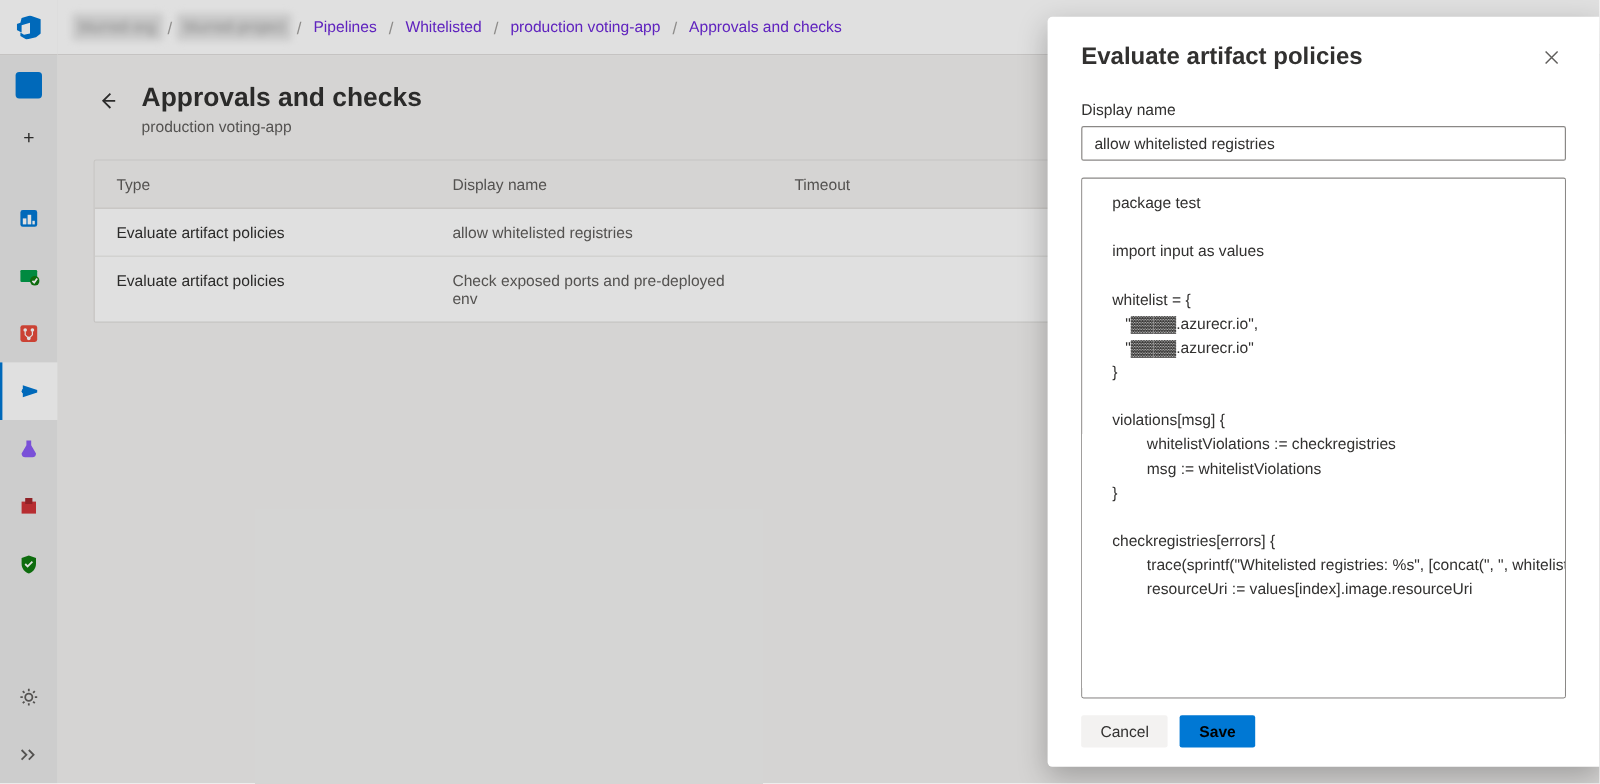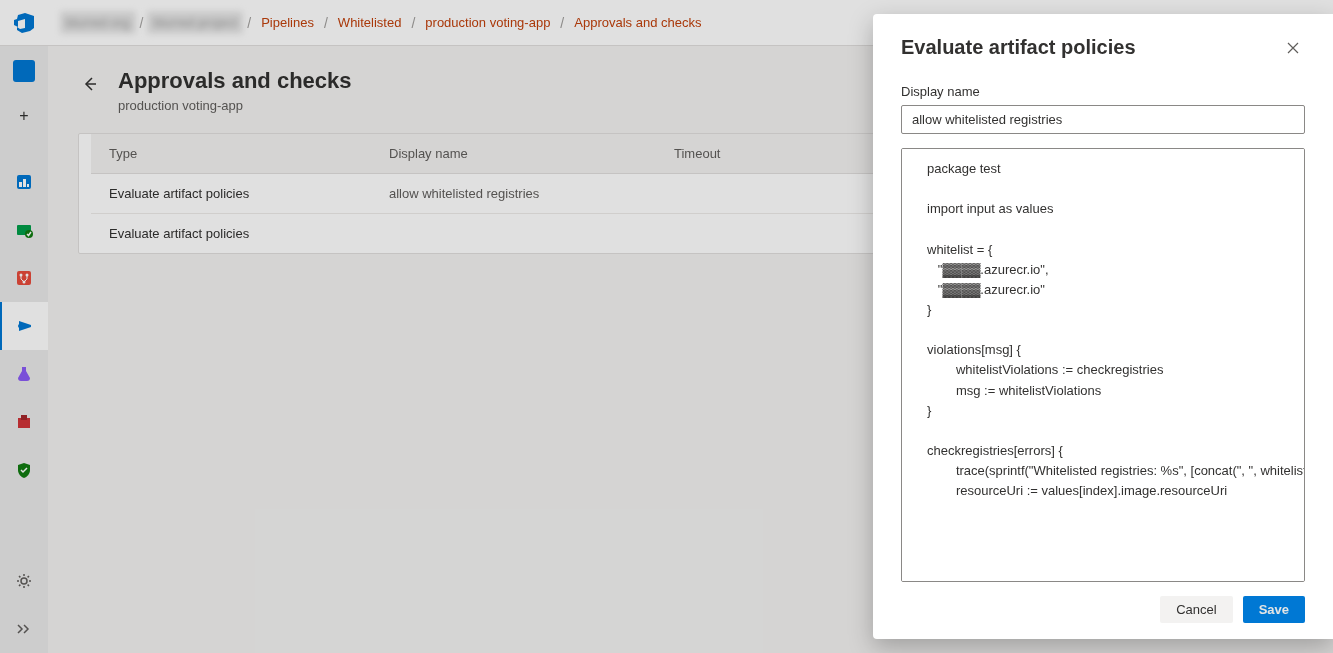--- a/index.html
+++ b/index.html
@@ -6,51 +6,51 @@
   html, body { margin: 0; padding: 0; font-family: "Segoe UI", -apple-system, sans-serif; font-size: 14px; color: #323130; background: #fff; width: 1333px; height: 653px; overflow: hidden; }
   .app { display: flex; width: 1333px; height: 653px; position: relative; }
   .leftnav { width: 48px; background: #eaeaea; display: flex; flex-direction: column; align-items: center; padding-top: 0; }
   .leftnav .logo { width: 48px; height: 46px; display: flex; align-items: center; justify-content: center; background: #fff; border-bottom: 1px solid #e1dfdd; }
   .leftnav .proj-badge { width: 22px; height: 22px; background: #0078d4; border-radius: 3px; margin-top: 14px; }
   .leftnav .nav-item { width: 48px; height: 48px; display: flex; align-items: center; justify-content: center; margin: 0; cursor: pointer; }
   .leftnav .nav-item.active { background: #fff; border-left: 2px solid #0078d4; }
   .leftnav .spacer { flex: 1; }
   .leftnav .plus { margin-top: 10px; font-size: 16px; color: #323130; }
   .topbar { position: absolute; left: 48px; top: 0; right: 0; height: 46px; background: #fff; border-bottom: 1px solid #e1dfdd; display: flex; align-items: center; padding: 0 12px; gap: 2px; }
-  .crumb { color: #c2410c; font-size: 13px; padding: 4px 6px; cursor: pointer; white-space: nowrap; }
+  .crumb { color: #6d28d9; font-size: 13px; padding: 4px 6px; cursor: pointer; white-space: nowrap; }
   .crumb.blur { filter: blur(3px); background: #e5e5e5; border-radius: 3px; color: #999; }
   .crumb-sep { color: #a19f9d; padding: 0 2px; }
   .main { position: absolute; left: 48px; top: 46px; right: 0; bottom: 0; background: #f3f2f1; padding: 22px 30px; }
   .titlebar { display: flex; align-items: flex-start; gap: 16px; margin-bottom: 20px; }
   .back-arrow { width: 24px; height: 24px; display: flex; align-items: center; justify-content: center; color: #323130; cursor: pointer; margin-top: 4px; }
   .page-title { font-size: 22px; font-weight: 600; color: #323130; line-height: 1.2; }
   .page-subtitle { font-size: 13px; color: #605e5c; margin-top: 4px; }
-  .table { background: #fff; border: 1px solid #e1dfdd; border-radius: 2px; padding-left: 12px; }
+  .table { background: #fff; border: 1px solid #e1dfdd; border-radius: 2px; }
   .table-head { display: flex; background: #f3f2f1; border-bottom: 1px solid #e1dfdd; }
   .th, .td { padding: 12px 18px; font-size: 13px; color: #605e5c; }
   .col-type { width: 280px; }
   .col-display { width: 285px; }
   .col-timeout { flex: 1; }
   .table-row { display: flex; border-bottom: 1px solid #edebe9; cursor: pointer; }
   .table-row:last-child { border-bottom: none; }
   .table-row .td.col-type { color: #323130; font-weight: 400; }
   .table-row .td { color: #605e5c; }
   .overlay { position: absolute; inset: 0; background: rgba(0,0,0,0.12); }
   .panel { position: absolute; top: 14px; right: 0; bottom: 14px; width: 460px; background: #fff; box-shadow: 0 8px 24px rgba(0,0,0,0.25); border-radius: 4px 0 0 4px; display: flex; flex-direction: column; padding: 22px 28px 16px 28px; z-index: 10; }
   .panel-head { display: flex; align-items: flex-start; justify-content: space-between; margin-bottom: 18px; }
   .panel-title { font-size: 20px; font-weight: 600; color: #323130; }
   .panel-close { width: 24px; height: 24px; display: flex; align-items: center; justify-content: center; cursor: pointer; color: #605e5c; }
   .fld-label { font-size: 13px; color: #323130; margin-bottom: 6px; margin-top: 6px; }
   .fld-input { width: 100%; border: 1px solid #8a8886; border-radius: 2px; padding: 6px 10px; font-size: 13px; font-family: inherit; color: #323130; }
   .fld-textarea { width: 100%; flex: 1; border: 1px solid #8a8886; border-radius: 2px; padding: 10px 25px; font-size: 13px; font-family: "Segoe UI", sans-serif; color: #323130; line-height: 1.55; resize: none; white-space: pre; overflow-y: scroll; }
   .panel-body { display: flex; flex-direction: column; flex: 1; min-height: 0; }
-  .panel-actions { display: flex; justify-content: flex-end; gap: 10px; padding-top: 14px; }
+  .panel-actions { display: flex; justify-content: flex-start; gap: 10px; padding-top: 14px; }
   .btn { padding: 6px 16px; font-size: 13px; border-radius: 2px; border: none; cursor: pointer; font-family: inherit; }
   .btn-secondary { background: #f3f2f1; color: #323130; }
-  .btn-primary { background: #0078d4; color: #e5e5e5; font-weight: 600; }
+  .btn-primary { background: #0078d4; color: #000000; font-weight: 600; }
   svg { display: block; }
 </style>
 </head>
 <body>
 
 <div class="app">
 
   <div class="leftnav">
     <div class="logo">
       <svg width="20" height="20" viewBox="0 0 20 20">
@@ -155,20 +155,21 @@
         <div class="th col-display">Display name</div>
         <div class="th col-timeout">Timeout</div>
       </div>
       <div class="table-row">
         <div class="td col-type">Evaluate artifact policies</div>
         <div class="td col-display">allow whitelisted registries</div>
         <div class="td col-timeout"></div>
       </div>
       <div class="table-row">
         <div class="td col-type">Evaluate artifact policies</div>
+        <div class="td col-display">Check exposed ports and pre-deployed env</div>
         <div class="td col-timeout"></div>
       </div>
     </div>
   </div>
 
   <div class="overlay"></div>
 
   <div class="panel">
     <div class="panel-head">
       <div class="panel-title">Evaluate artifact policies</div>

